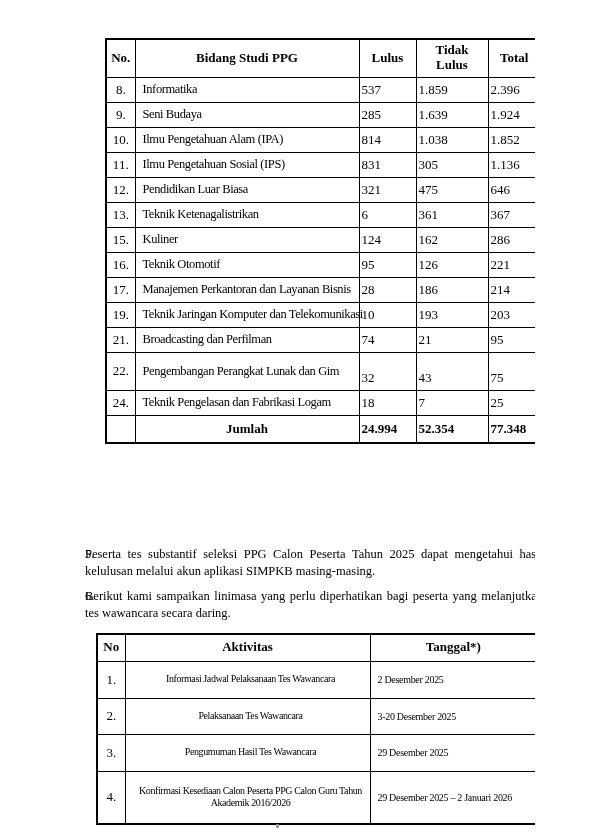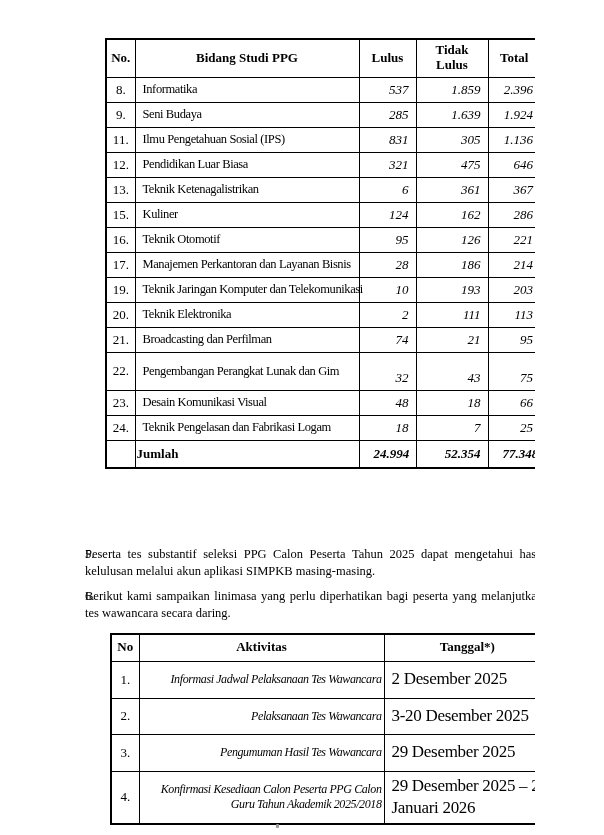--- a/index.html
+++ b/index.html
@@ -30,40 +30,40 @@
   #table1 tbody tr{height:25px;}
   #table1 tbody tr:nth-child(12){height:38px;}
   #table1 tfoot tr{height:28px;font-weight:bold;}
   #table1 td.cell-no{text-align:center;padding:0 2px;}
   #table1 td.cell-bidang{
     text-align:left;padding:1px 2px 1px 7px;
     font-size:12.5px;letter-spacing:-0.4px;
     white-space:nowrap;line-height:1.3;font-family:Liberation Serif, serif;
   }
   #table1 tbody tr:nth-child(12) td.cell-bidang{white-space:normal;}
-  #table1 td.cell-num{text-align:right;padding:1px 7px 1px 14px;font-style:italic;}
+  #table1 td.cell-num{text-align:left;padding:1px 7px 1px 2px;}
   #table1 tbody tr:nth-child(12) td.cell-num{vertical-align:bottom;padding-bottom:4px;}
-  #table1 tfoot td.cell-label{}
+  #table1 tfoot td.cell-label{text-align:center;}
 
   
-  #table2{left:110px;top:633px;width:440px;font-size:13px;}
+  #table2{left:96px;top:633px;width:440px;font-size:13px;}
   #table2 thead tr{height:27px;}
   #table2 tbody tr{height:37px;}
   #table2 tbody tr:nth-child(2){height:36px;}
   #table2 tbody tr:nth-child(4){height:53px;}
   #table2 td.cell-no{text-align:center;padding:0 2px;}
   #table2 td.cell-aktivitas{
-    text-align:right;padding:1px 2px 1px 8px;
-    font-size:12px;letter-spacing:-0.4px;
-    white-space:nowrap;line-height:1.25;font-style:italic;
+    text-align:center;padding:1px 2px 1px 8px;
+    font-size:10px;letter-spacing:-0.4px;
+    white-space:nowrap;line-height:1.25;
   }
   #table2 tbody tr:nth-child(4) td.cell-aktivitas{white-space:normal;}
   #table2 td.cell-tanggal{
     text-align:left;padding:1px 2px 1px 7px;
-    font-size:17px;letter-spacing:-0.3px;
+    font-size:10px;letter-spacing:-0.3px;
     white-space:nowrap;line-height:1.3;
   }
   #table2 tbody tr:nth-child(4) td.cell-tanggal{white-space:normal;}
 
   
   .para{
     position:absolute;left:85px;width:458px;
     font-size:12.5px;line-height:17px;
   }
   .para .para-num{
@@ -112,20 +112,27 @@
           <td class="cell-num">2.396</td>
         </tr>
         <tr>
           <td class="cell-no">9.</td>
           <td class="cell-bidang">Seni Budaya</td>
           <td class="cell-num">285</td>
           <td class="cell-num">1.639</td>
           <td class="cell-num">1.924</td>
         </tr>
         <tr>
+          <td class="cell-no">10.</td>
+          <td class="cell-bidang">Ilmu Pengetahuan Alam (IPA)</td>
+          <td class="cell-num">814</td>
+          <td class="cell-num">1.038</td>
+          <td class="cell-num">1.852</td>
+        </tr>
+        <tr>
           <td class="cell-no">11.</td>
           <td class="cell-bidang">Ilmu Pengetahuan Sosial (IPS)</td>
           <td class="cell-num">831</td>
           <td class="cell-num">305</td>
           <td class="cell-num">1.136</td>
         </tr>
         <tr>
           <td class="cell-no">12.</td>
           <td class="cell-bidang">Pendidikan Luar Biasa</td>
           <td class="cell-num">321</td>
@@ -161,46 +168,32 @@
           <td class="cell-num">214</td>
         </tr>
         <tr>
           <td class="cell-no">19.</td>
           <td class="cell-bidang">Teknik Jaringan Komputer dan Telekomunikasi</td>
           <td class="cell-num">10</td>
           <td class="cell-num">193</td>
           <td class="cell-num">203</td>
         </tr>
         <tr>
-          <td class="cell-no">20.</td>
-          <td class="cell-bidang">Teknik Elektronika</td>
-          <td class="cell-num">2</td>
-          <td class="cell-num">111</td>
-          <td class="cell-num">113</td>
-        </tr>
-        <tr>
           <td class="cell-no">21.</td>
           <td class="cell-bidang">Broadcasting dan Perfilman</td>
           <td class="cell-num">74</td>
           <td class="cell-num">21</td>
           <td class="cell-num">95</td>
         </tr>
         <tr>
           <td class="cell-no">22.</td>
           <td class="cell-bidang">Pengembangan Perangkat Lunak dan Gim</td>
           <td class="cell-num">32</td>
           <td class="cell-num">43</td>
           <td class="cell-num">75</td>
-        </tr>
-        <tr>
-          <td class="cell-no">23.</td>
-          <td class="cell-bidang">Desain Komunikasi Visual</td>
-          <td class="cell-num">48</td>
-          <td class="cell-num">18</td>
-          <td class="cell-num">66</td>
         </tr>
         <tr>
           <td class="cell-no">24.</td>
           <td class="cell-bidang">Teknik Pengelasan dan Fabrikasi Logam</td>
           <td class="cell-num">18</td>
           <td class="cell-num">7</td>
           <td class="cell-num">25</td>
         </tr>
       </tbody>
     <tfoot>
@@ -247,20 +240,20 @@
           <td class="cell-aktivitas">Pelaksanaan Tes Wawancara</td>
           <td class="cell-tanggal">3-20 Desember 2025</td>
         </tr>
         <tr>
           <td class="cell-no">3.</td>
           <td class="cell-aktivitas">Pengumuman Hasil Tes Wawancara</td>
           <td class="cell-tanggal">29 Desember 2025</td>
         </tr>
         <tr>
           <td class="cell-no">4.</td>
-          <td class="cell-aktivitas">Konfirmasi Kesediaan Calon Peserta PPG Calon Guru Tahun Akademik 2025/2018</td>
+          <td class="cell-aktivitas">Konfirmasi Kesediaan Calon Peserta PPG Calon Guru Tahun Akademik 2016/2026</td>
           <td class="cell-tanggal">29 Desember 2025 – 2 Januari 2026</td>
         </tr>
       </tbody>
   </table>
 
   <div class="artifact"></div>
 </div>
 
 </body></html>

